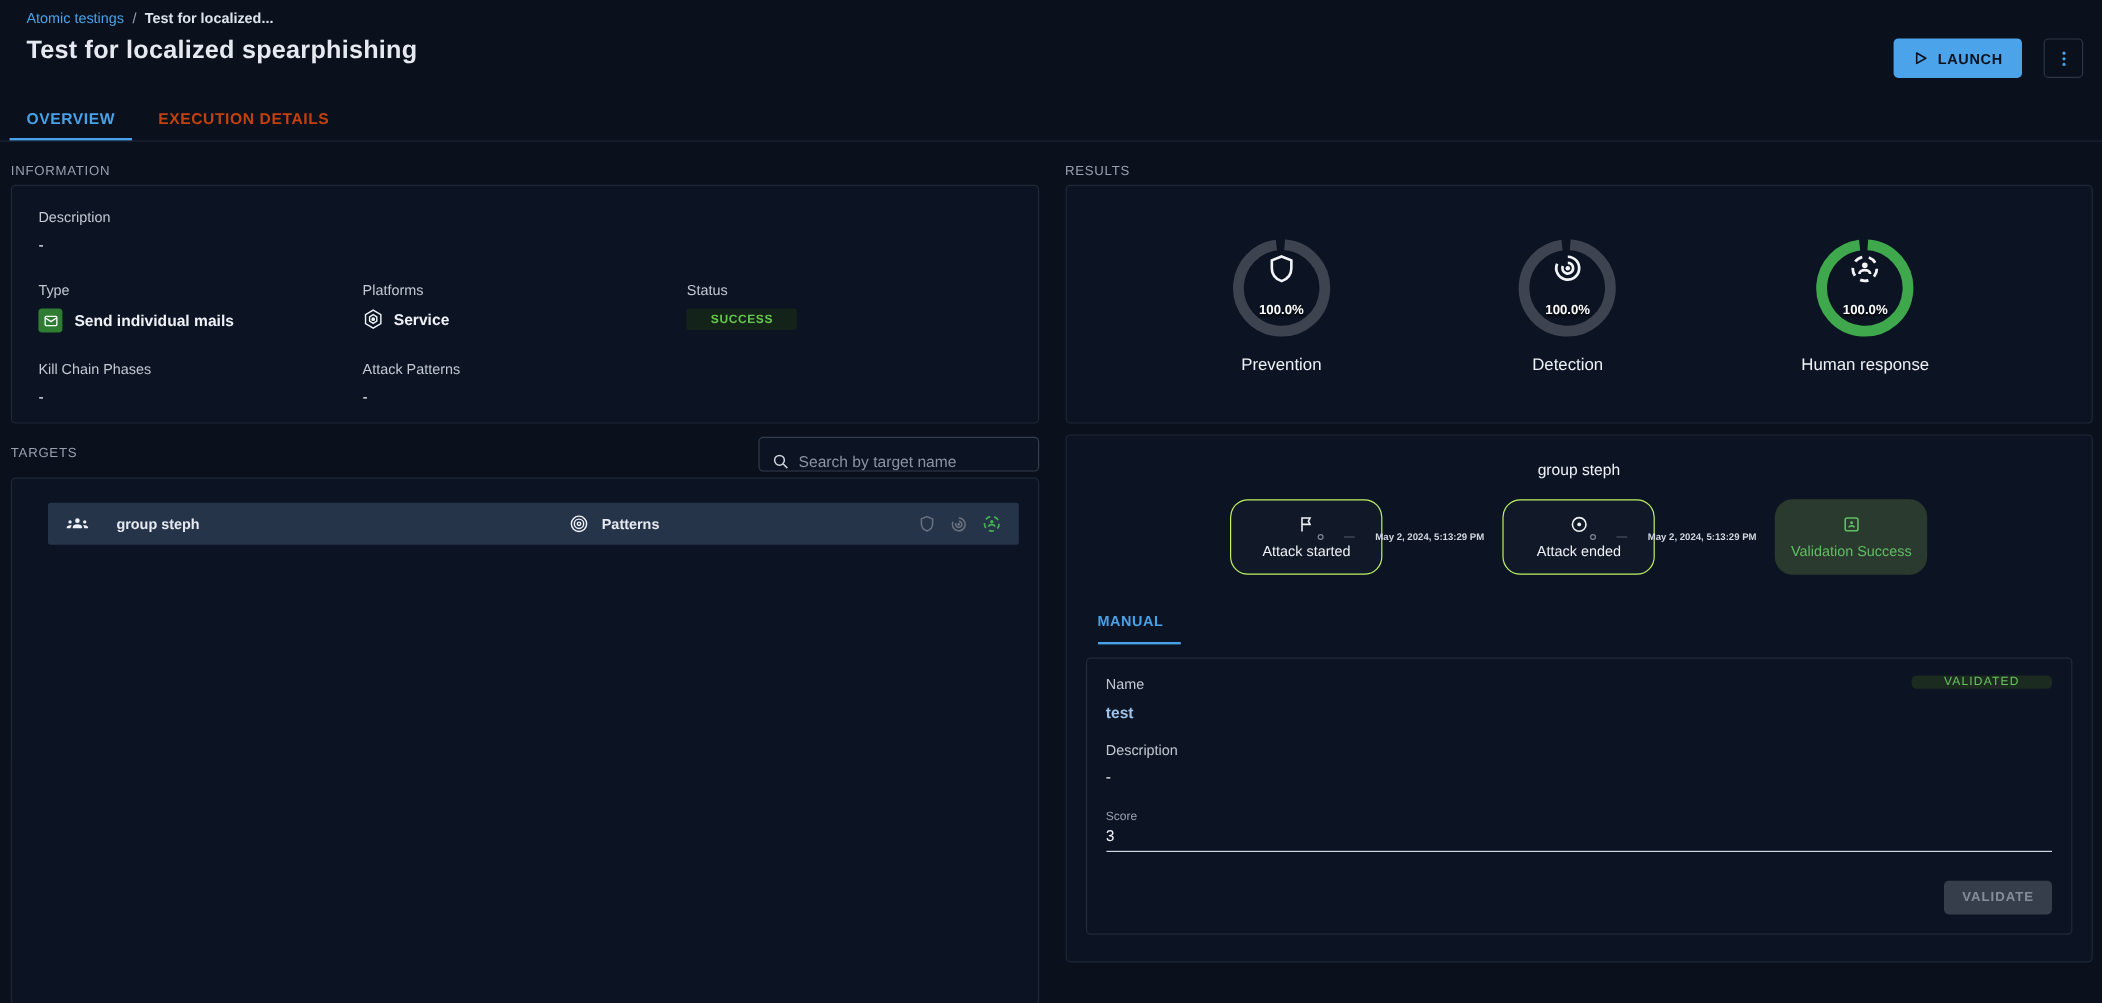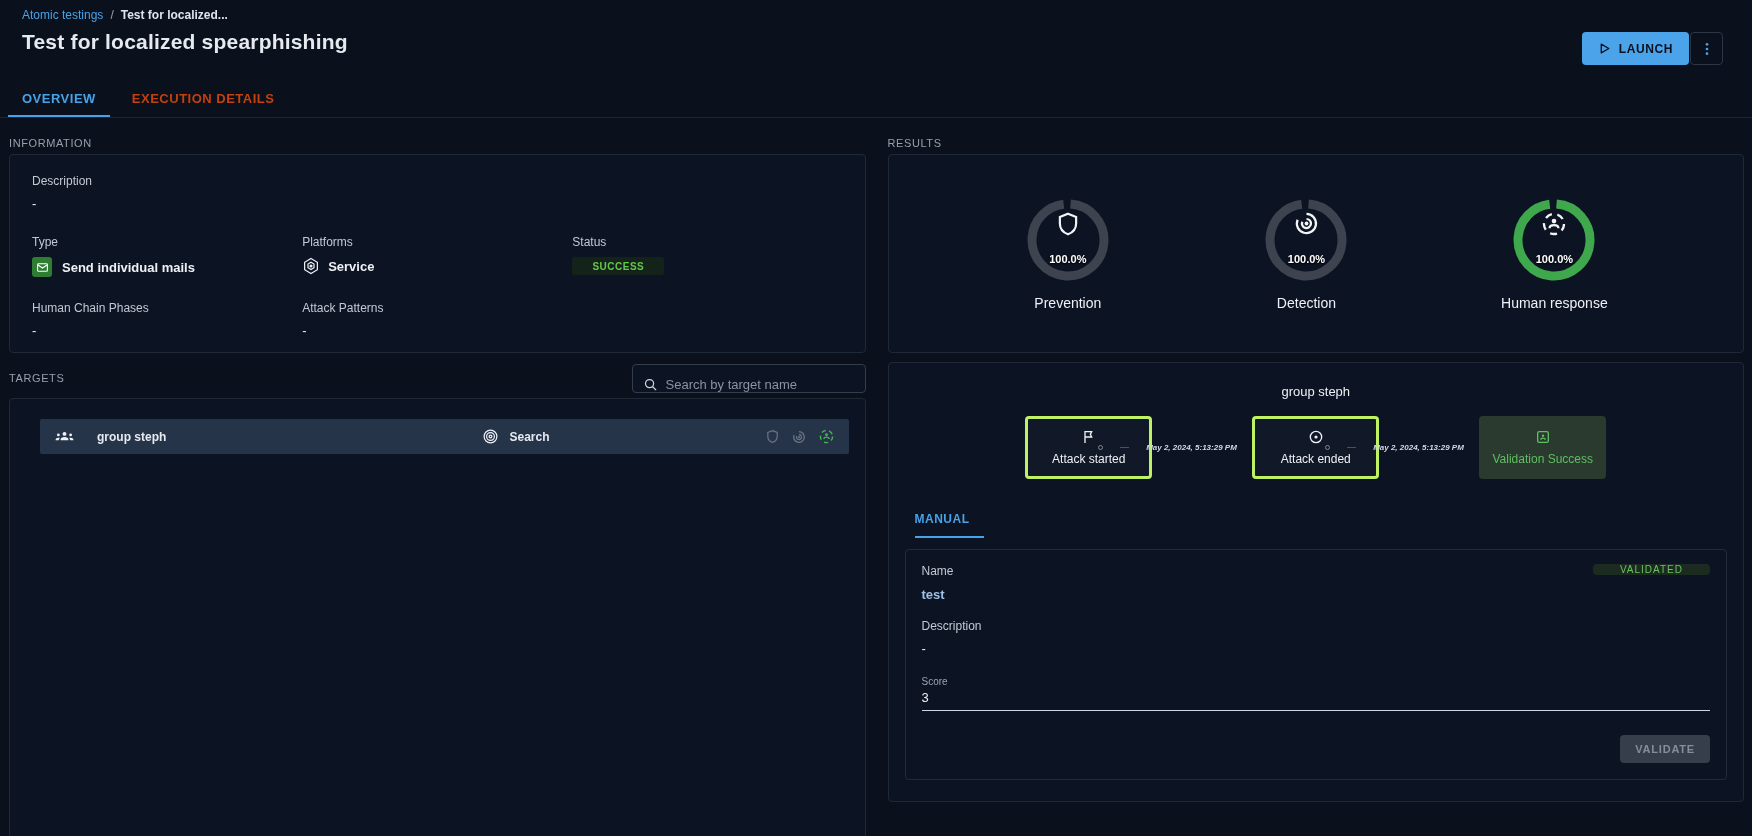--- a/index.html
+++ b/index.html
@@ -5,21 +5,21 @@
   * { margin:0; padding:0; box-sizing:border-box; }
   html,body { width:1752px; height:836px; background:#0a101c; overflow:hidden;
     font-family:"Liberation Sans", sans-serif; color:#e6eaf0; }
   .topbar { padding:8px 10px 0 22px; }
   .breadcrumb { font-size:12px; display:flex; gap:7px; align-items:center; }
   .bc-root { color:#47a2e8; cursor:pointer; }
   .bc-sep { color:#9aa2b0; }
   .bc-cur { color:#dfe4ec; font-weight:bold; }
   .titlerow { display:flex; justify-content:space-between; align-items:flex-start; margin-top:8px; }
   .page-title { font-size:21px; font-weight:bold; letter-spacing:.2px; }
-  .actions { display:flex; gap:1px; margin-right:19px; margin-top:2px; }
+  .actions { display:flex; gap:18px; margin-right:6px; margin-top:2px; }
   .launch-btn { background:#4ba3ea; color:#0a101c; border:none; border-radius:4px;
     height:33px; padding:0 16px; font-size:12px; font-weight:bold; letter-spacing:.6px;
     display:flex; align-items:center; gap:8px; cursor:pointer; font-family:inherit; }
   .kebab-btn { width:33px; height:33px; border:1px solid #2c3645; border-radius:4px;
     background:transparent; color:#47a2e8; display:flex; align-items:center; justify-content:center; cursor:pointer; }
   .tabs { display:flex; gap:8px; margin-top:16px; padding-left:8px; border-bottom:1px solid #1d2635; }
   .tab { font-size:13px; font-weight:bold; letter-spacing:.5px; padding:10px 14px 11px 14px; cursor:pointer; }
   .tab.active { color:#47a2e8; border-bottom:2px solid #47a2e8; padding-bottom:9px; }
   .tab.inactive { color:#c2410c; }
 
@@ -59,26 +59,26 @@
     display:flex; align-items:center; padding:0 14px; cursor:pointer; }
   .tr-name { font-size:12px; font-weight:bold; margin-left:22px; }
   .tr-mid { display:flex; align-items:center; gap:10px; margin-left:auto; margin-right:215px; }
   .tr-mid span { font-size:12px; font-weight:bold; }
   .tr-icons { display:flex; align-items:center; gap:11px; }
   .dim { color:#6a7280; }
   .grn { color:#45b254; }
 
   .rbt-name { text-align:center; font-size:13px; color:#eef1f6; margin-top:21px; }
   .timeline { display:flex; align-items:center; justify-content:center; margin-top:17px; }
-  .tbox { width:127px; height:63px; background:#111827; border:3px solid #bef264; border-radius:4px;
+  .tbox { width:127px; height:63px; background:#111827; border:1px solid #bef264; border-radius:15px;
     display:flex; flex-direction:column; align-items:center; justify-content:center; gap:7px;text-align:right; }
   .tbox .blabel { font-size:12px; color:#eef1f6; }
   .tbox.success { background:#2b3a2e; border-color:#2b3a2e; }
   .tbox.success .blabel { color:#5fbf63; }
-  .conn { display:flex; align-items:center; width:100px; justify-content:center; gap:17px;font-style:italic; }
+  .conn { display:flex; align-items:center; width:100px; justify-content:center; gap:17px; }
   .cdot { width:5px; height:5px; border:1px solid #7e8794; border-radius:50%; flex:none; }
   .cline { height:1px; background:#4a5160; width:9px; flex:none; }
   .cdate { font-size:8px; font-weight:bold; color:#d2d8e2; white-space:nowrap; }
   .carrow { color:#7e8794; font-size:9px; line-height:1; }
 
   .manual-wrap { margin:30px 0 0 26px; }
   .manual-tab { display:inline-block; color:#47a2e8; font-size:12px; font-weight:bold;
     letter-spacing:.5px; padding:0 14px 10px 0; border-bottom:2px solid #47a2e8; cursor:pointer; }
   .exp-card { margin:11px 16px 0 16px; border:1px solid #222b3a; border-radius:4px; padding:14px 16px 16px 16px; }
   .exp-top { display:flex; justify-content:space-between; align-items:flex-start; }
@@ -169,21 +169,21 @@
             <span>Service</span>
           </div>
         </div>
         <div>
           <div class="field-label">Status</div>
           <div class="status-badge">SUCCESS</div>
         </div>
       </div>
       <div class="info-grid" style="margin-bottom:0;">
         <div>
-          <div class="field-label">Human Chain Phases</div>
+          <div class="field-label">Kill Chain Phases</div>
           <div class="field-value dash">-</div>
         </div>
         <div>
           <div class="field-label">Attack Patterns</div>
           <div class="field-value dash">-</div>
         </div>
         <div></div>
       </div>
     </div>
 
@@ -213,21 +213,21 @@
         </span>
         <span class="tr-name">group steph</span>
         <div class="tr-mid">
           <span>
             <svg width="17" height="17" viewBox="0 0 24 24" fill="none" stroke="#eef1f6" stroke-width="1.7">
                 <circle cx="12" cy="12" r="9"></circle>
                 <circle cx="12" cy="12" r="5.5"></circle>
                 <circle cx="12" cy="12" r="2"></circle>
               </svg>
           </span>
-          <span>Search</span>
+          <span>Patterns</span>
         </div>
         <div class="tr-icons">
           <span class="dim">
             <svg width="15" height="17" viewBox="0 0 24 24" fill="none" stroke="currentColor" stroke-width="2">
                 <path d="M12 2.5l7.5 3v6c0 4.8-3.2 8.4-7.5 10-4.3-1.6-7.5-5.2-7.5-10v-6z"></path>
               </svg>
           </span>
           <span class="dim">
             <svg width="16" height="16" viewBox="0 0 24 24" fill="none" stroke="currentColor" stroke-width="2">
                 <circle cx="12" cy="12" r="1.6" fill="currentColor" stroke="none"></circle>

